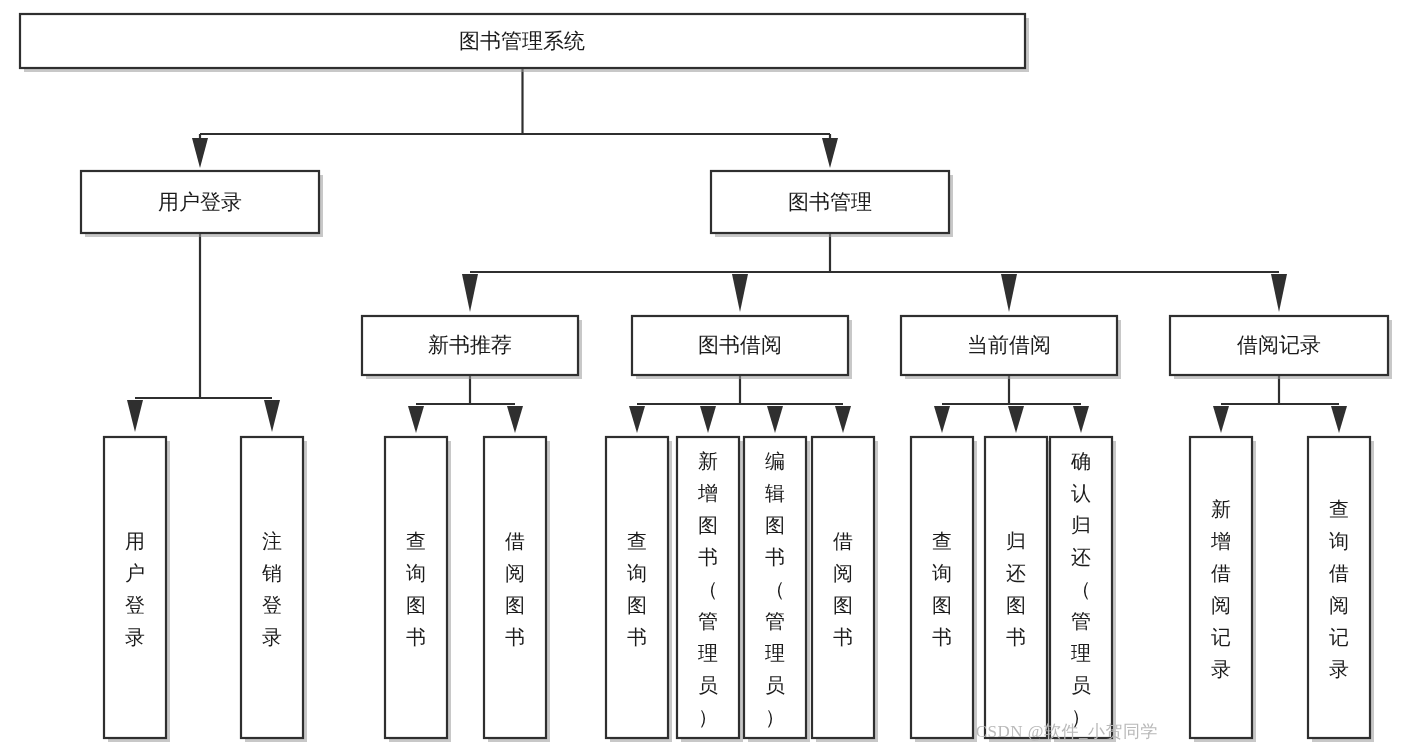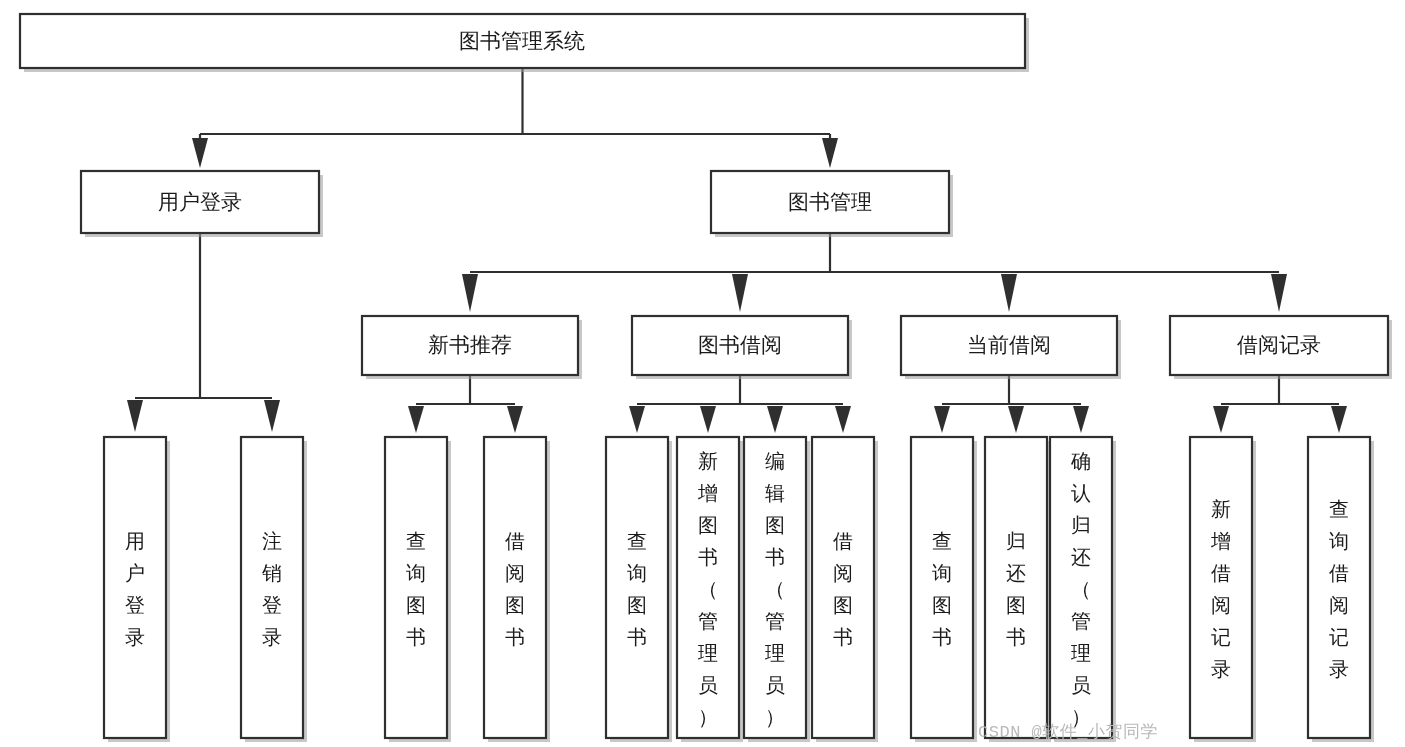--- a/index.html
+++ b/index.html
@@ -59,21 +59,21 @@
     font-family: "Liberation Sans", "DejaVu Sans", sans-serif;
     font-size: 20px;
     fill: #1b1b1b;
     text-anchor: middle;
     white-space: pre;
   }
   .watermark-text {
     position: absolute;
     right: 14px;
     bottom: 4px;
-    font-family: Liberation Mono, monospace;
+    font-family: Liberation Serif, serif;
     font-size: 17px;
     color: #b9b9b9;
     letter-spacing: 0.5px;
     user-select: none;
     white-space: nowrap;
   }
 </style>
 </head>
 <body>
 

